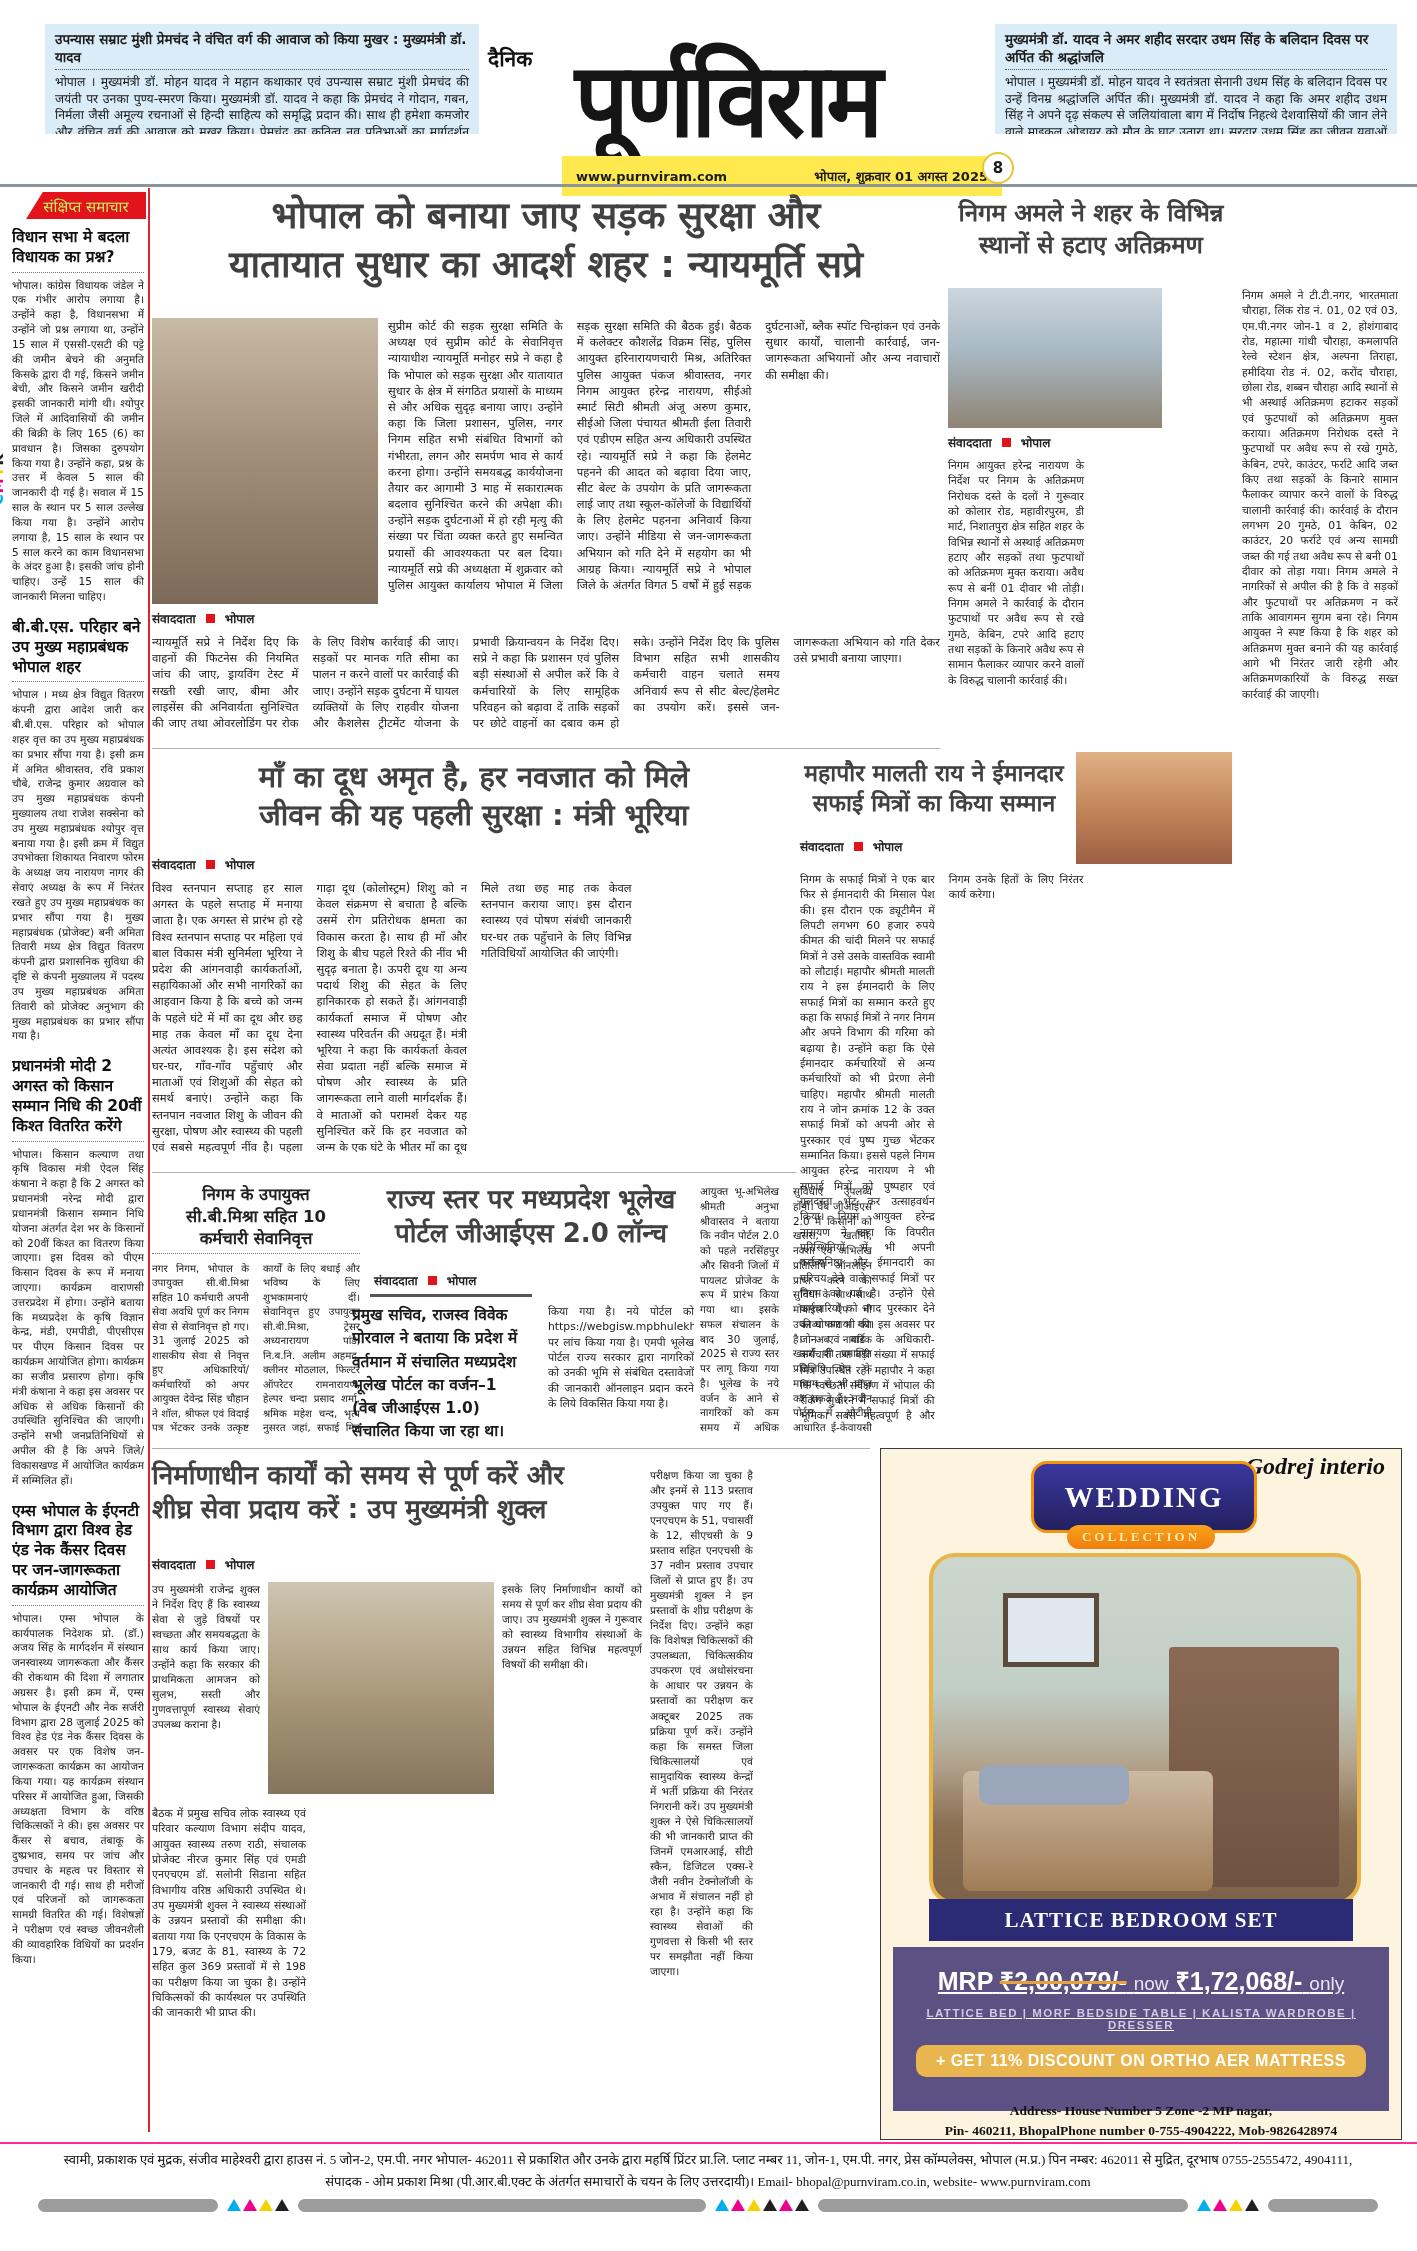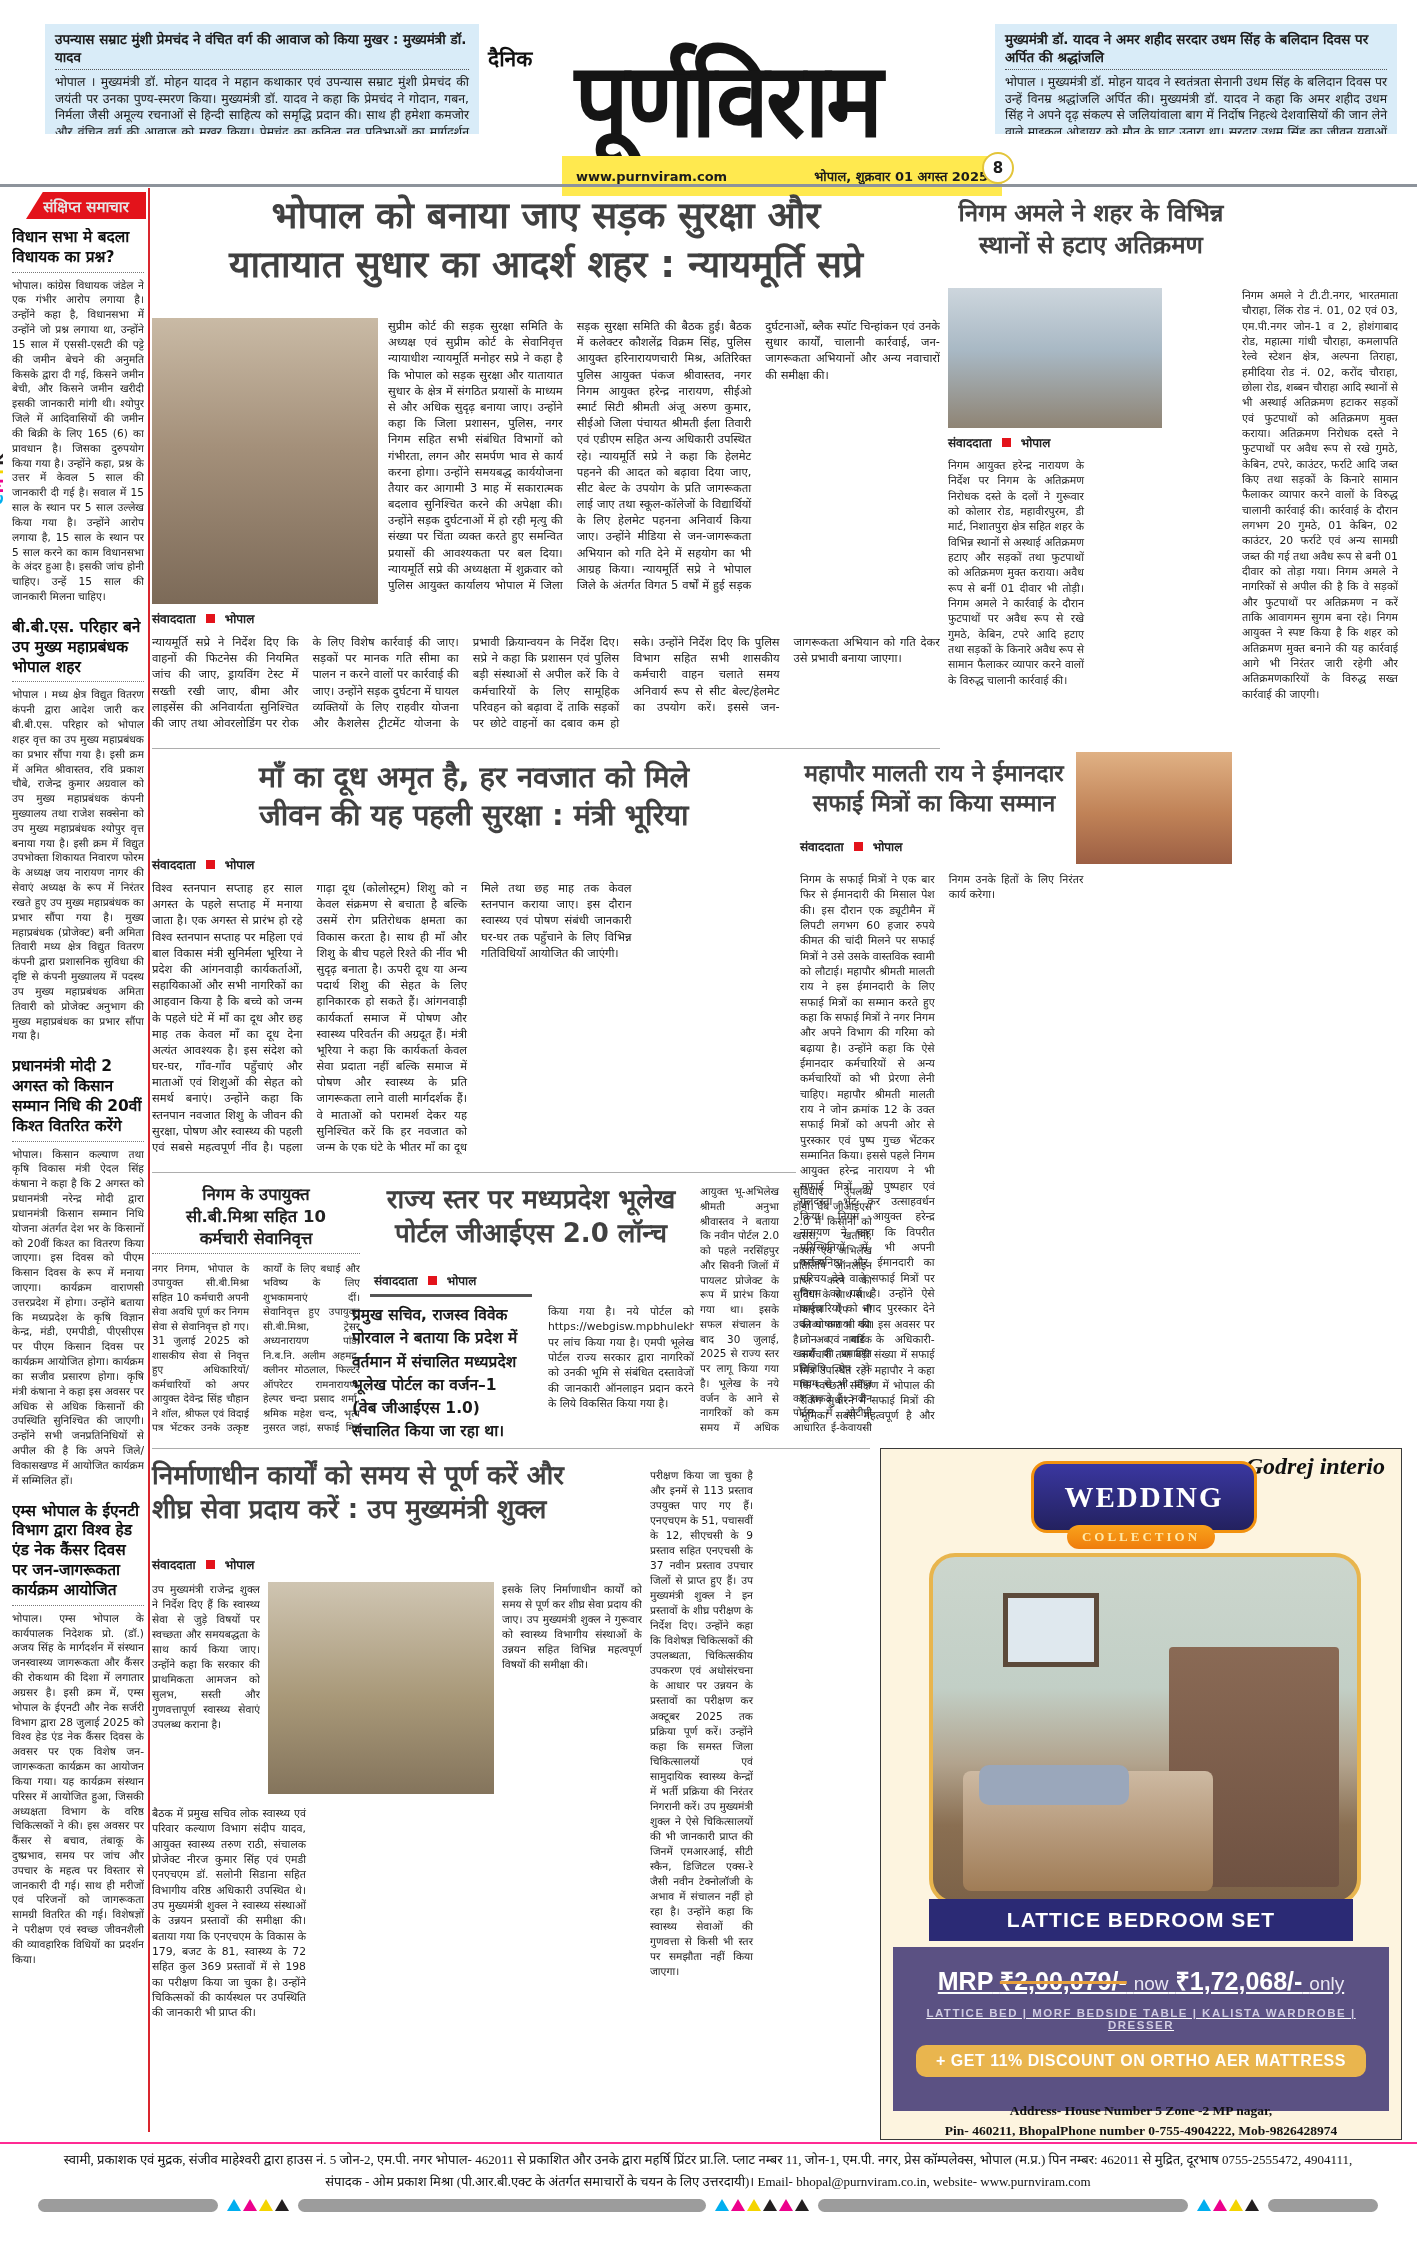--- a/index.html
+++ b/index.html
@@ -11,21 +11,21 @@
   .topbox{background:#d9ecf8;padding:7px 10px;overflow:hidden;}
   .topbox .bt{font-weight:bold;font-size:13.5px;line-height:1.3;border-bottom:1px dotted #555;padding-bottom:3px;margin-bottom:4px;}
   .topbox .bb{font-size:12.3px;line-height:1.34;}
   
   .daily{font-size:21px;font-weight:bold;color:#111;}
   .mast{font-size:95px;font-weight:bold;color:#151515;white-space:nowrap;letter-spacing:-3px;transform:scaleY(1.08);transform-origin:top center;text-align:center;}
   .datebar{background:#ffe94f;display:flex;justify-content:space-between;align-items:center;padding:8px 14px;font-size:13px;font-weight:bold;}
   .pagecircle{width:28px;height:28px;border-radius:50%;background:#fff;border:2px solid #e3c53a;display:flex;align-items:center;justify-content:center;font-weight:bold;font-size:15px;}
   .grayrule{background:#8d939b;}
   
-  .sbadge{background:#e3131b;color:#e5e5e5;font-weight:bold;font-size:15px;display:flex;align-items:center;justify-content:center;clip-path:polygon(14% 0,100% 0,100% 100%,0 100%);}
+  .sbadge{background:#e3131b;color:#bef264;font-weight:normal;font-size:15px;display:flex;align-items:center;justify-content:center;clip-path:polygon(14% 0,100% 0,100% 100%,0 100%);}
   .redline{background:#d9262e;}
   .cmyk{font-weight:bold;font-size:15px;transform:rotate(-90deg);letter-spacing:1px;}
   .cmyk .c{color:#00aeef}.cmyk .m{color:#ec008c}.cmyk .y{color:#f4d400}.cmyk .k{color:#231f20}
   .sstory{margin-bottom:14px;}
   .sstory .sh{font-weight:bold;font-size:15.5px;line-height:1.28;border-bottom:1px dotted #777;padding-bottom:4px;margin-bottom:5px;color:#111;}
   .sstory .sb{font-size:10.6px;line-height:1.4;}
   
   .hl{font-weight:bold;color:#414141;text-align:center;}
   .hl div{line-height:1.32;}
   
@@ -217,21 +217,21 @@
   <div class="abs ad" style="left:880px;top:1448px;width:520px;height:690px;">
     <div class="abs adbrand" style="right:16px;top:4px;position:absolute;">Godrej interio</div>
     <div class="abs adphoto" style="left:48px;top:104px;width:424px;height:344px;position:absolute;">
       <div class="mirror"></div>
       <div class="wardrobe"></div>
       <div class="bed"></div>
       <div class="pillow"></div>
     </div>
     <div class="abs shield" style="left:150px;top:12px;width:220px;height:66px;position:absolute;">WEDDING</div>
     <div class="abs collect" style="left:186px;top:76px;width:148px;height:24px;position:absolute;">COLLECTION</div>
-    <div class="abs adband" style="left:48px;top:450px;width:424px;height:42px;position:absolute;">LATTICE BEDROOM SET</div>
+    <div class="abs adband" style="left:48px;top:450px;width:424px;height:42px;position:absolute;font-family:Liberation Serif, serif;">LATTICE BEDROOM SET</div>
     <div class="abs adpurple" style="left:12px;top:498px;width:496px;height:148px;position:absolute;text-decoration:underline;">
       <div class="price">
         <span>MRP</span>
         <span class="old">₹2,00,079/-</span>
         <span class="small">now</span>
         <span>₹1,72,068/-</span>
         <span class="small">only</span>
       </div>
       <div class="aditems">LATTICE BED | MORF BEDSIDE TABLE | KALISTA WARDROBE | DRESSER</div>
       <div class="adpill">+ GET 11% DISCOUNT ON ORTHO AER MATTRESS</div>

